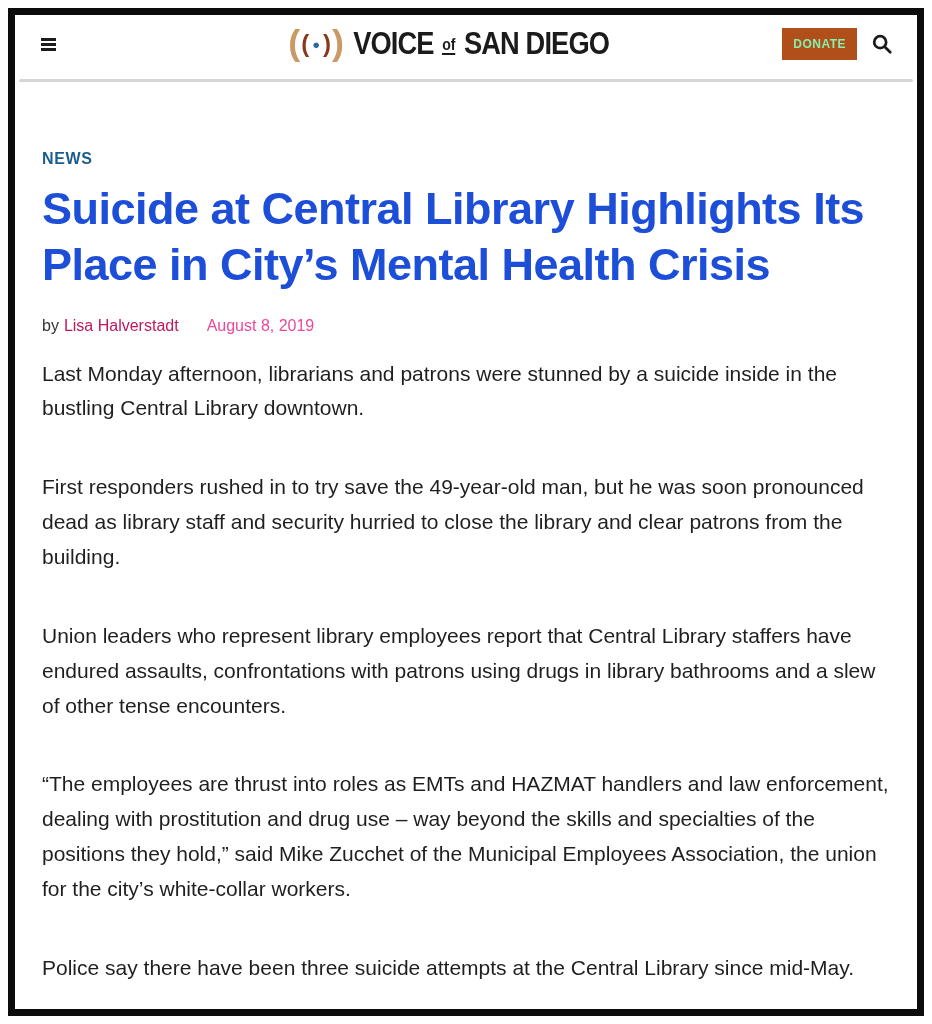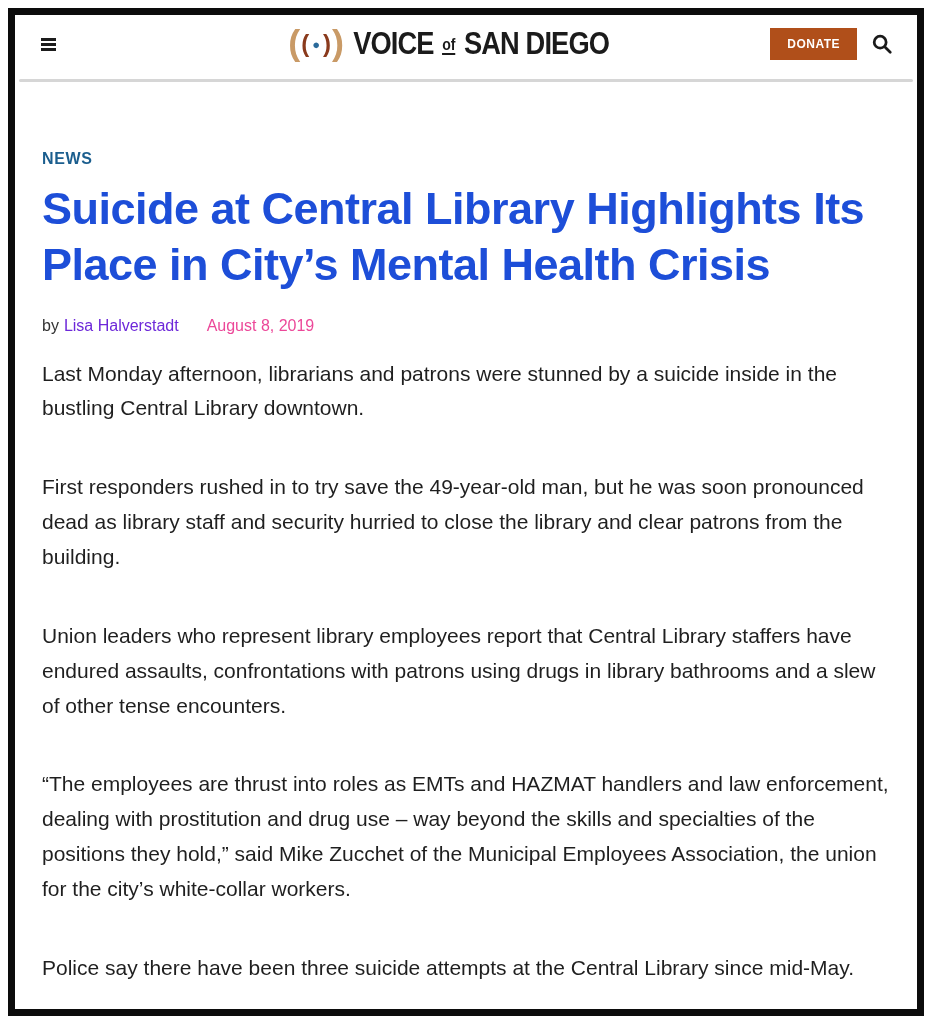--- a/index.html
+++ b/index.html
@@ -50,26 +50,26 @@
     font-size: 16px; font-weight: 700;
     border-bottom: 2px solid #1b1b1b;
     vertical-align: 4px;
     letter-spacing: 0;
     margin: 0 2px;
   }
 
   .header-right { margin-left: auto; display: flex; align-items: center; gap: 14px; }
   .donate-btn {
     background: #b04f1a;
-    color: #ffffff;
+    color: #86efac;
     border: none;
     font-family: "Liberation Sans", sans-serif;
     font-size: 12px; font-weight: 700;
     letter-spacing: 0.5px;
-    padding: 9px 17px;
+    padding: 9px 11px;
     cursor: pointer;
   }
   .search-btn { background: none; border: none; cursor: pointer; display: flex; align-items: center; }
 
   .header-divider {
     height: 3px; background: #d6d6d6;
     margin: 6px 4px 0 4px;
     border-radius: 2px;
   }
 
@@ -94,21 +94,21 @@
     max-width: 875px;
   }
 
   .byline {
     margin-top: 24px;
     font-size: 16px;
     color: #333333;
     display: flex; align-items: baseline;
   }
   .byline .author {
-    color: #6d28d9;
+    color: #be185d;
     margin-left: 5px;
     cursor: pointer;
     text-decoration: none;
   }
   .byline .date {
     color: #ec4899;
     margin-left: 28px;
     font-weight: 400;
   }
 

